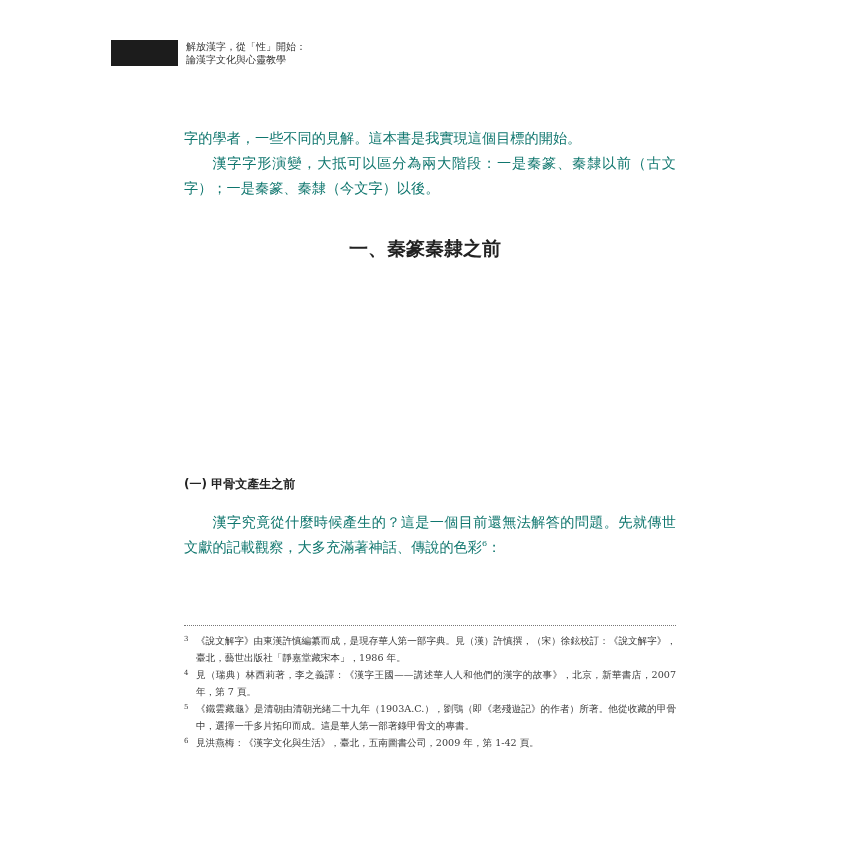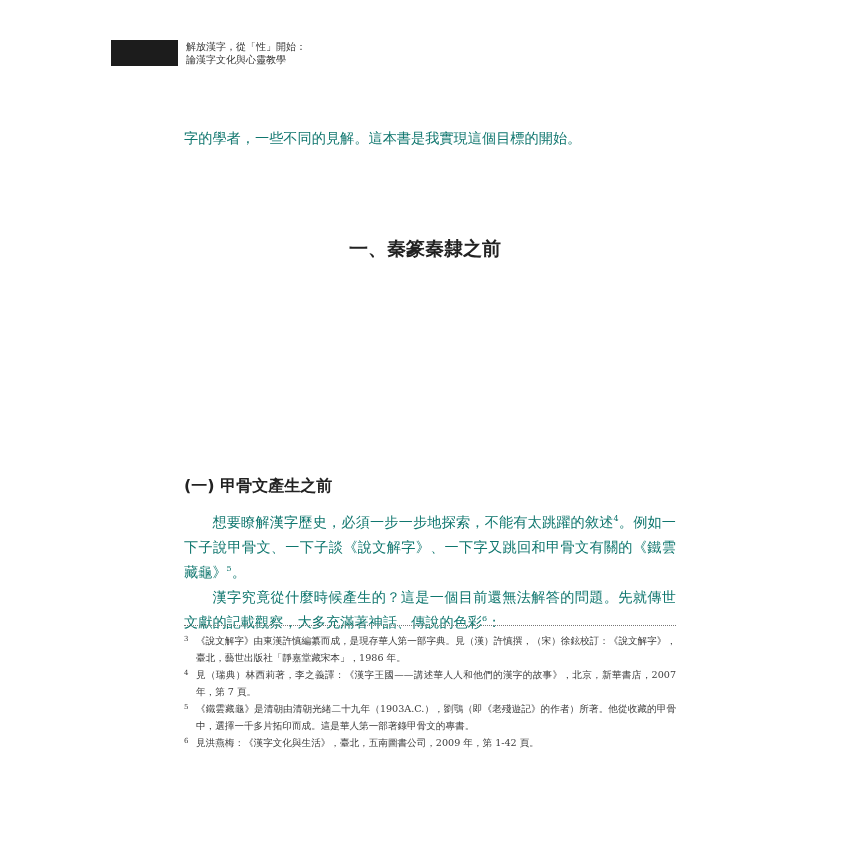--- a/index.html
+++ b/index.html
@@ -58,21 +58,21 @@
       font-family: "DejaVu Sans", "Liberation Sans", sans-serif;
       font-size: 19px;
       font-weight: bold;
       color: #222;
     }
     .subsection-title {
       position: absolute;
       left: 184px;
       top: 476px;
       font-family: "DejaVu Sans", "Liberation Sans", sans-serif;
-      font-size: 16px;
+      font-size: 12px;
       font-weight: bold;
       color: #222;
     }
     sup {
       font-size: 8px;
       line-height: 0;
       vertical-align: super;
     }
     .fn-rule {
       position: absolute;
@@ -110,31 +110,31 @@
 <div class="running-head">
   <div class="head-block"></div>
   <div class="head-text">
     <div>解放漢字，從「性」開始：</div>
     <div>論漢字文化與心靈教學</div>
   </div>
 </div>
 
 <div class="body-text" style="top:126px;">
   <p>字的學者，一些不同的見解。這本書是我實現這個目標的開始。</p>
+  <p class="indent">漢字字形演變，大抵可以區分為兩大階段：一是秦篆、秦隸以前（古文字）；一是秦篆、秦隸（今文字）以後。</p>
 </div>
 
 <div class="section-title">一、秦篆秦隸之前</div>
 
 <div class="body-text" style="top:293px;">
 </div>
 
 <div class="subsection-title">(一) 甲骨文產生之前</div>
 
 <div class="body-text" style="top:510px;">
-  <p class="indent"><span>想要瞭解漢字歷史，必須一步一步地探索，不能有太跳躍的敘述</span><sup>4</sup><span>。例如一下子說甲骨文、一下子談《說文解字》、一下字又跳回和甲骨文有關的《鐵雲藏龜》</span><sup>5</sup><span>。</span></p>
   <p class="indent"><span>漢字究竟從什麼時候產生的？這是一個目前還無法解答的問題。先就傳世文獻的記載觀察，大多充滿著神話、傳說的色彩</span><sup>6</sup><span>：</span></p>
 </div>
 
 <div class="fn-rule"></div>
 
 <div class="footnotes">
   <div class="footnote">
     <span class="fn-num">3</span>
     <span class="fn-text">《說文解字》由東漢許慎編纂而成，是現存華人第一部字典。見（漢）許慎撰，（宋）徐鉉校訂：《說文解字》，臺北，藝世出版社「靜嘉堂藏宋本」，1986 年。</span>
   </div>

